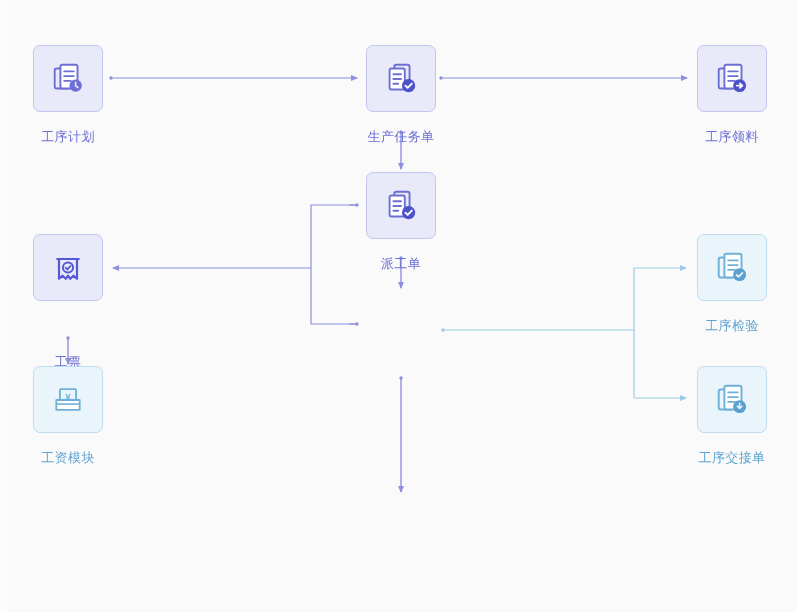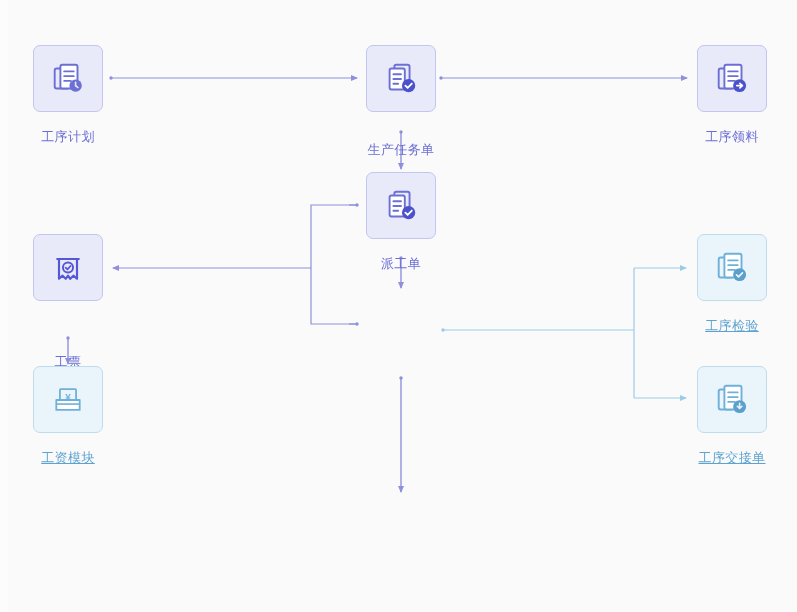--- a/index.html
+++ b/index.html
@@ -61,21 +61,21 @@
     border: 1px solid #bfdcef;
   }
   .node-label {
     margin-top: 17px;
     font-size: 13px;
     line-height: 16px;
     white-space: nowrap;
     letter-spacing: 0.4px;
   }
   .node.primary .node-label { color: #6c6fd4; }
-  .node.secondary .node-label { color: #5ea3cf; text-decoration: underline; }
+  .node.secondary .node-label { color: #5ea3cf; }
   .icon-svg { display: block; }
 </style>
 </head>
 <body>
 
 <div id="canvas">
   <div id="panel"></div>
 
   <svg id="edges" viewBox="0 0 797 612" width="797" height="612">
     <defs>
@@ -128,21 +128,21 @@
           <line x1="16" y1="22" x2="23" y2="22" stroke="#6c6fd4" stroke-width="2" stroke-linecap="round"></line>
           <circle cx="28" cy="27" r="6.5" fill="#6c6fd4"></circle>
           <line x1="28" y1="23.5" x2="28" y2="27" stroke="#e8e9f9" stroke-width="1.6" stroke-linecap="round"></line>
           <line x1="28" y1="27" x2="30.5" y2="29" stroke="#e8e9f9" stroke-width="1.6" stroke-linecap="round"></line>
         </svg>
       </span>
     </div>
     <div class="node-label">工序计划</div>
   </div>
 
-  <div class="node primary" style="left:358px; top:45px;gap:13px;">
+  <div class="node primary" style="left:358px; top:45px;">
     <div class="node-box">
       <span>
         <svg class="icon-svg" width="38" height="38" viewBox="0 0 40 40">
           <rect x="13" y="5" width="16" height="21" rx="2" fill="none" stroke="#6c6fd4" stroke-width="2"></rect>
           <rect x="8" y="9" width="16" height="22" rx="2" fill="#ffffff" stroke="#6c6fd4" stroke-width="2"></rect>
           <line x1="12" y1="15" x2="20" y2="15" stroke="#6c6fd4" stroke-width="2" stroke-linecap="round"></line>
           <line x1="12" y1="20" x2="20" y2="20" stroke="#6c6fd4" stroke-width="2" stroke-linecap="round"></line>
           <line x1="12" y1="25" x2="17" y2="25" stroke="#6c6fd4" stroke-width="2" stroke-linecap="round"></line>
           <circle cx="28" cy="27" r="7" fill="#4c52c9"></circle>
           <path d="M24.6,27 L27,29.4 L31.4,24.8" fill="none" stroke="#ffffff" stroke-width="1.9" stroke-linecap="round" stroke-linejoin="round"></path>

